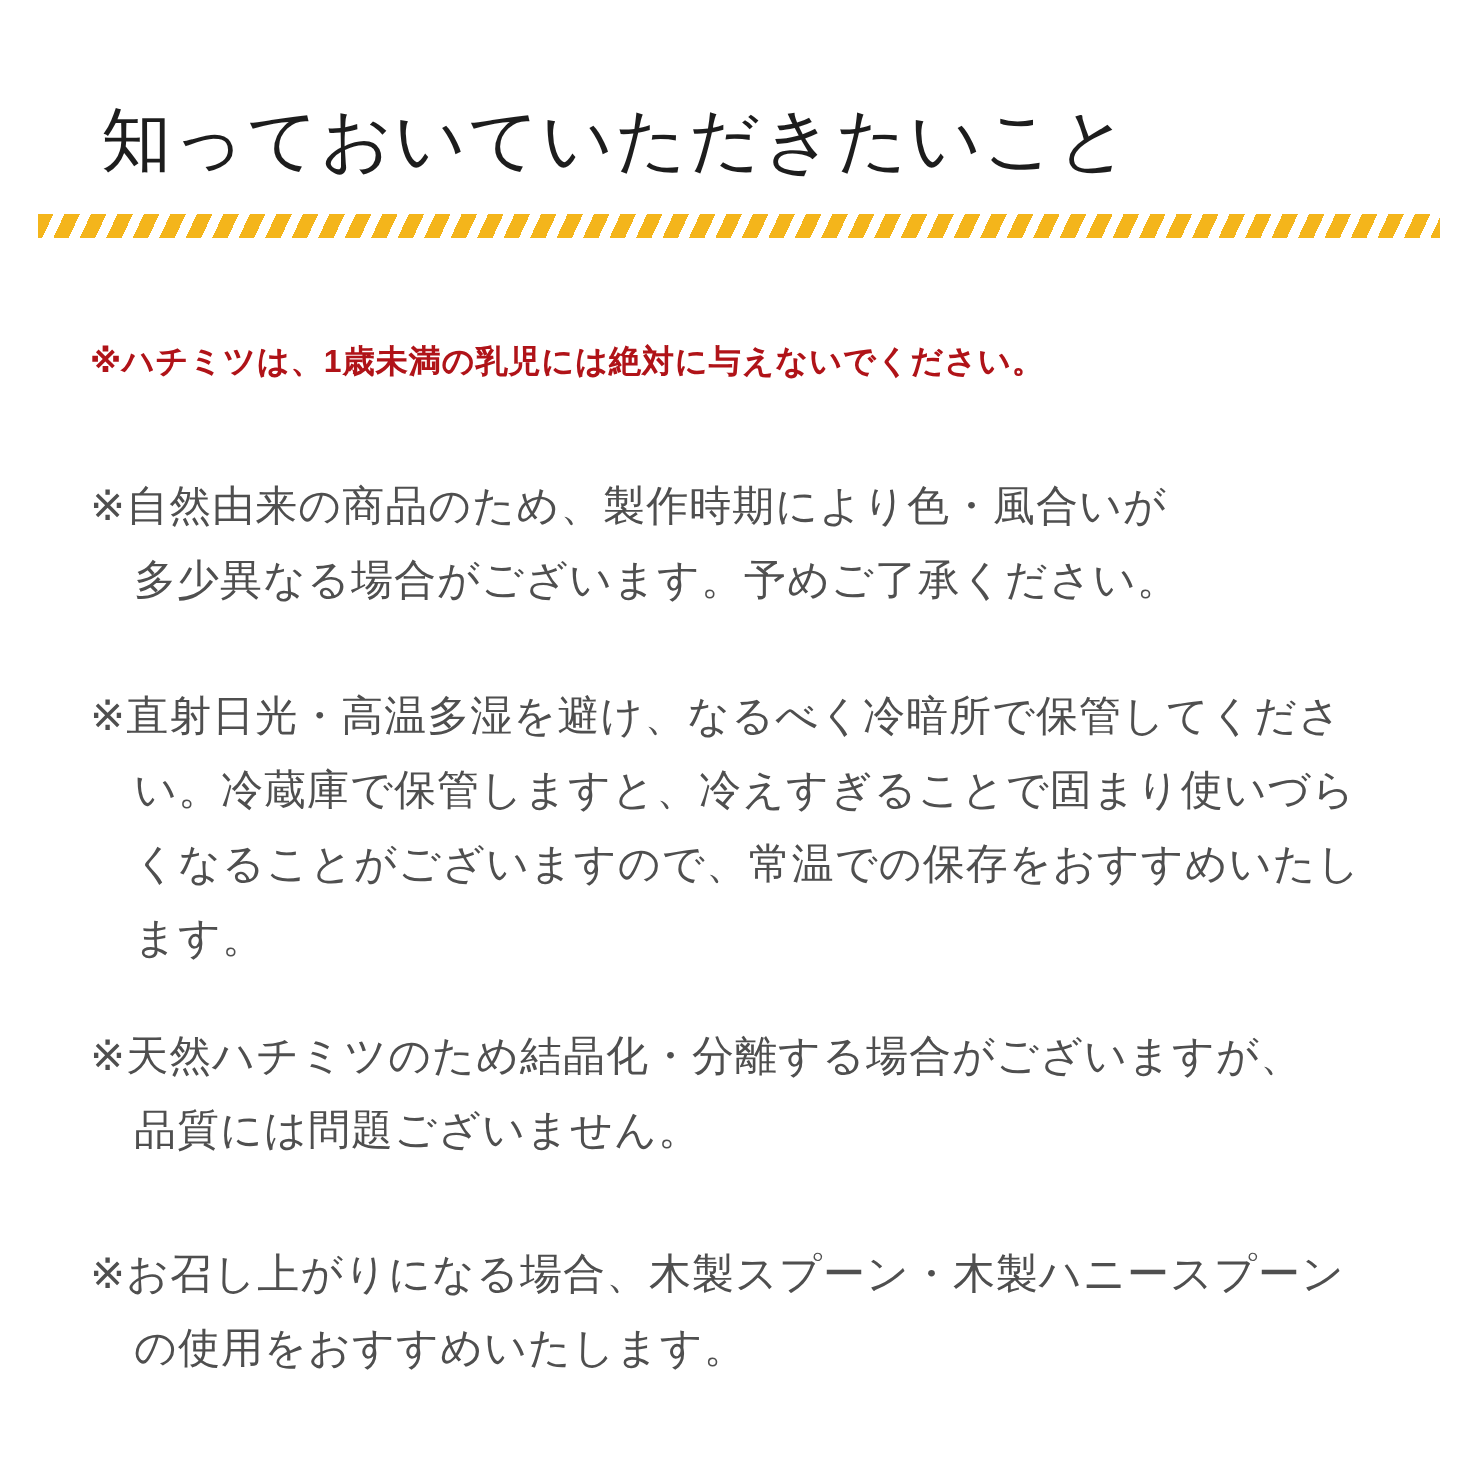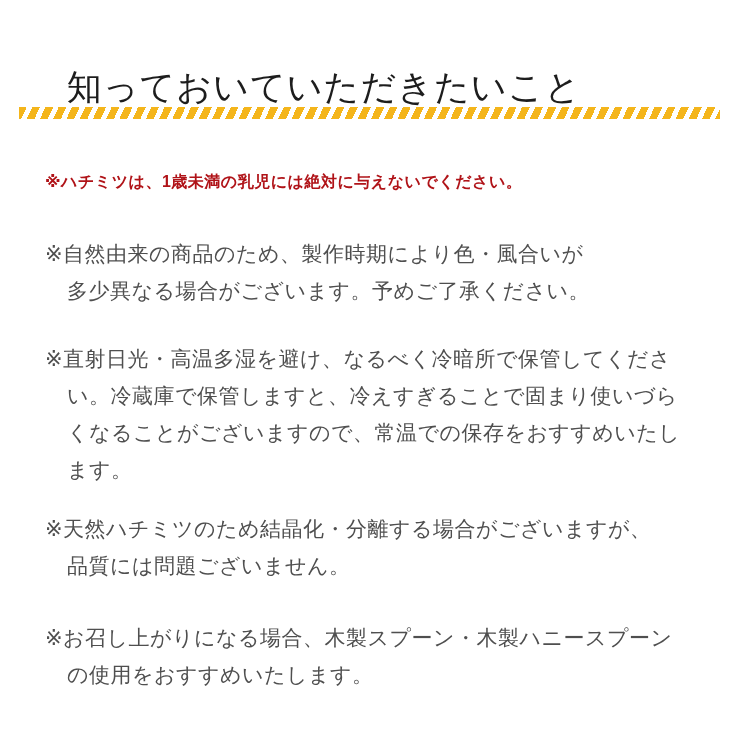--- a/index.html
+++ b/index.html
@@ -13,21 +13,21 @@
     height: 740px;
     background: var(--background, #ffffff);
     overflow: hidden;
     font-family: "Liberation Sans", "DejaVu Sans", sans-serif;
   }
   .page-title {
     position: absolute;
     top: 50px;
     left: 0;
     width: 616px;
-    margin: 16px;
+    margin: 0;
     text-align: center;
     font-size: 35px;
     font-weight: normal;
     letter-spacing: 1px;
     line-height: 42px;
     color: var(--title-text, #1d1d1d);
     white-space: pre;
   }
   .striped-divider {
     position: absolute;

